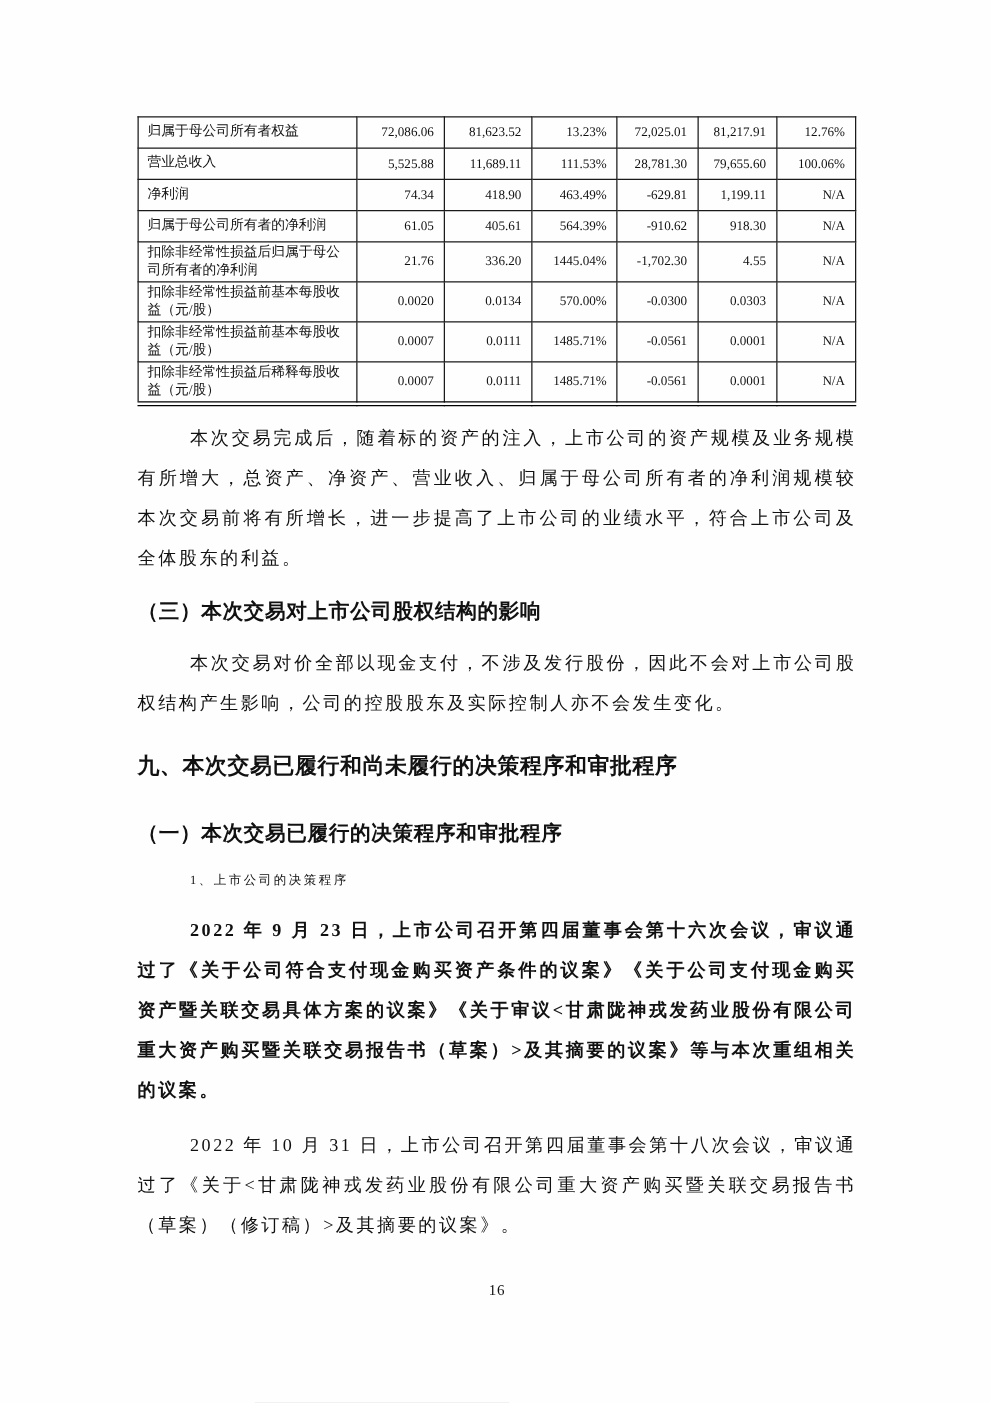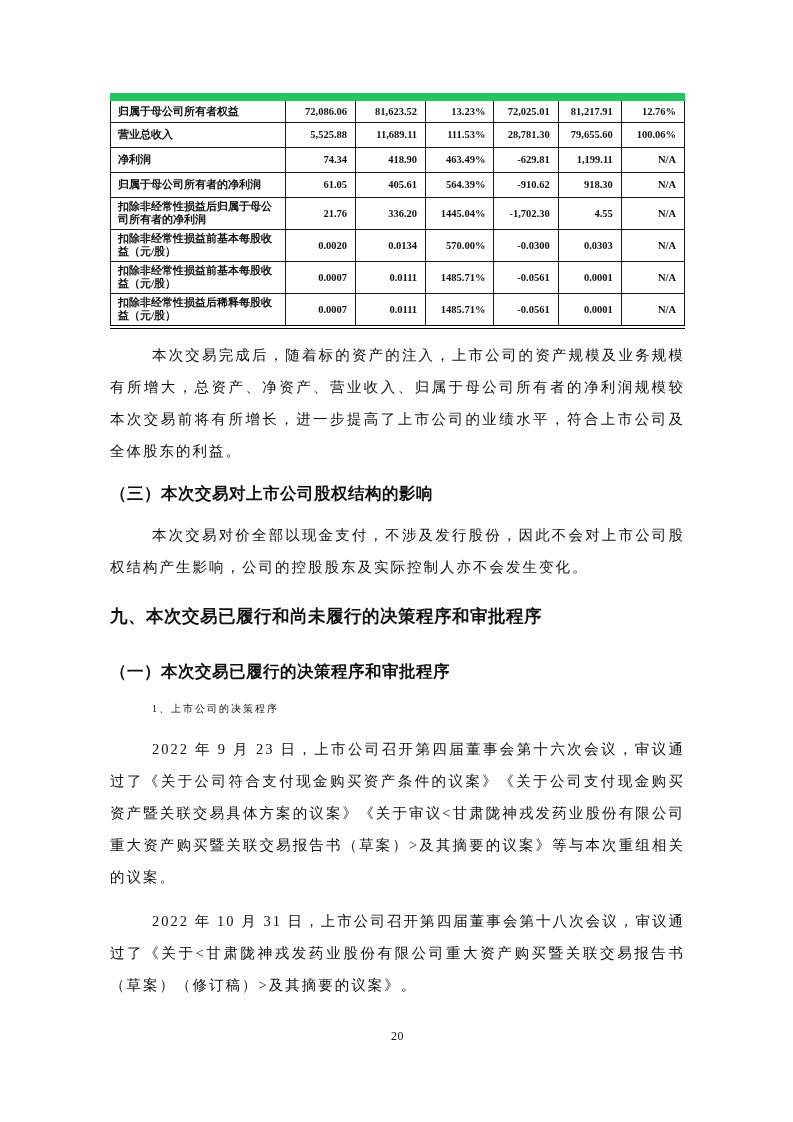--- a/index.html
+++ b/index.html
@@ -11,24 +11,23 @@
     color: #111;
     font-family: "Liberation Serif", "DejaVu Serif", serif;
     overflow: hidden;
   }
   .content { padding: 93px 108px 0 110px; }
 
   
   table.fin-table {
     width: 100%;
     border-collapse: collapse;
-    border-top: 8px solid #22c55e;
+    border-top: 1px solid #22c55e;
     border-bottom: 4px double #000;
     table-layout: fixed;
-    font-weight: bold;
   }
   table.fin-table td {
     border: 1px solid #1a1a1a;
     vertical-align: middle;
   }
   td.lbl {
     font-size: 11px;
     line-height: 13.5px;
     text-align: left;
     padding: 2px 4px 2px 7px;
@@ -70,21 +69,21 @@
     line-height: 24px;
     letter-spacing: 2px;
     padding-left: 42px;
   }
   .mt-p1   { margin-top: 10px; }
   .mt-h3   { margin-top: 14px; }
   .mt-p2   { margin-top: 14px; }
   .mt-h9   { margin-top: 20px; }
   .mt-h1   { margin-top: 30px; }
   .mt-item { margin-top: 14px; }
-  .mt-p3   { margin-top: 12px; }
+  .mt-p3   { margin-top: 12px; font-weight: bold; }
   .mt-p4   { margin-top: 12px; }
 
   .page-num {
     margin-top: 28px;
     text-align: center;
     font-size: 12px;
     letter-spacing: 0.5px;
   }
 </style>
 </head>
@@ -188,16 +187,16 @@
     <h2 class="h-main mt-h9">九、本次交易已履行和尚未履行的决策程序和审批程序</h2>
 
     <h3 class="h-sub mt-h1">（一）本次交易已履行的决策程序和审批程序</h3>
 
     <div class="item mt-item">1、上市公司的决策程序</div>
 
     <p class="body-p mt-p3">2022 年 9 月 23 日，上市公司召开第四届董事会第十六次会议，审议通过了《关于公司符合支付现金购买资产条件的议案》《关于公司支付现金购买资产暨关联交易具体方案的议案》《关于审议&lt;甘肃陇神戎发药业股份有限公司重大资产购买暨关联交易报告书（草案）&gt;及其摘要的议案》等与本次重组相关的议案。</p>
 
     <p class="body-p bold-p mt-p4">2022 年 10 月 31 日，上市公司召开第四届董事会第十八次会议，审议通过了《关于&lt;甘肃陇神戎发药业股份有限公司重大资产购买暨关联交易报告书（草案）（修订稿）&gt;及其摘要的议案》。</p>
 
-    <div class="page-num">20</div>
+    <div class="page-num">16</div>
 
   </div>
 </div>
 
 </body></html>

